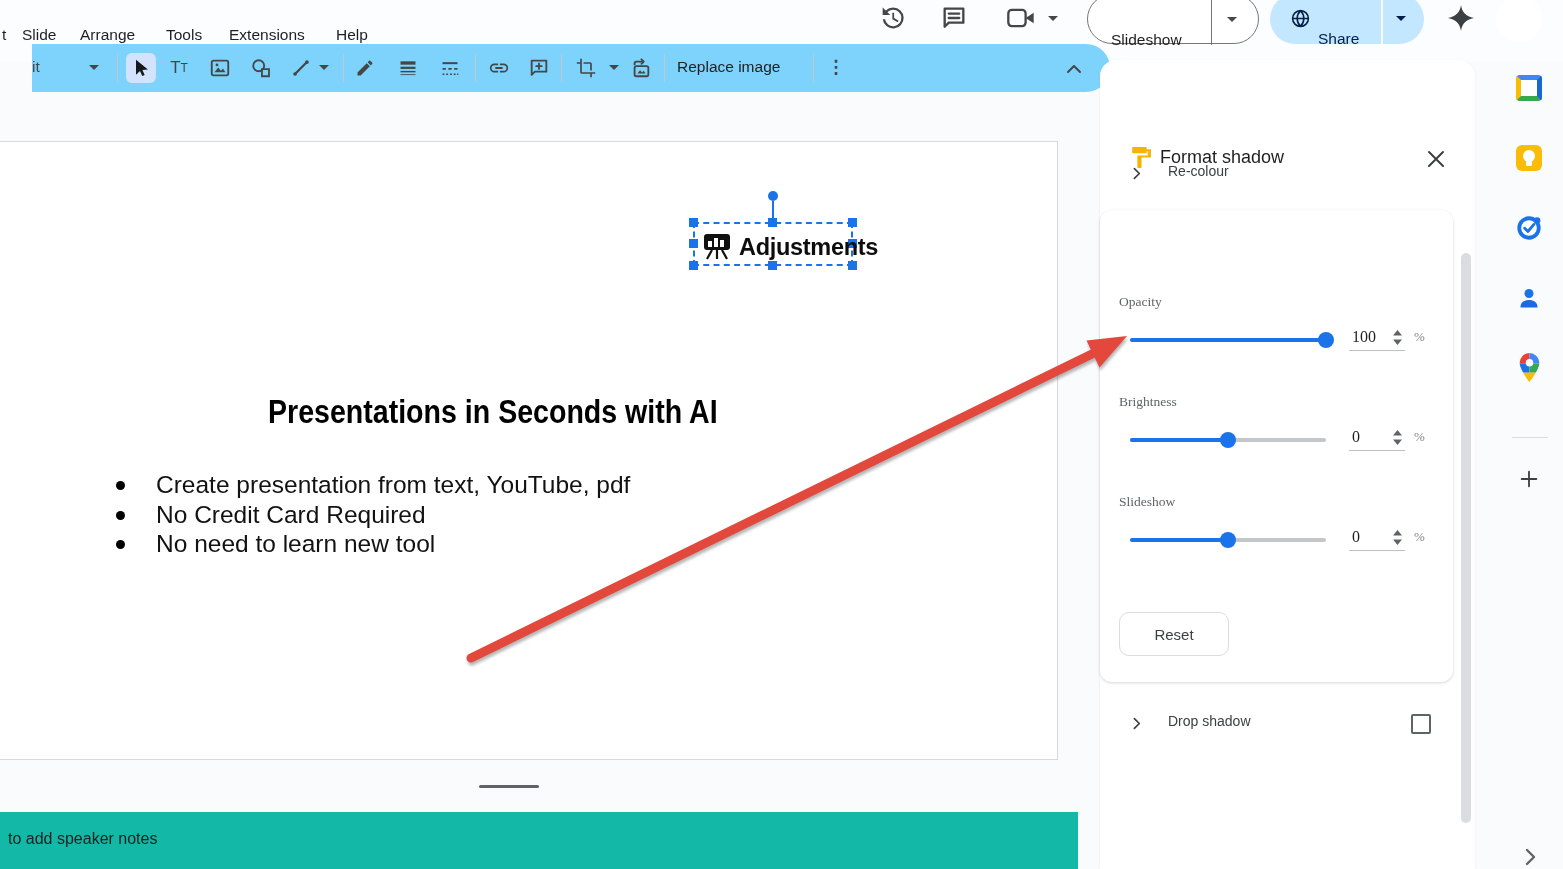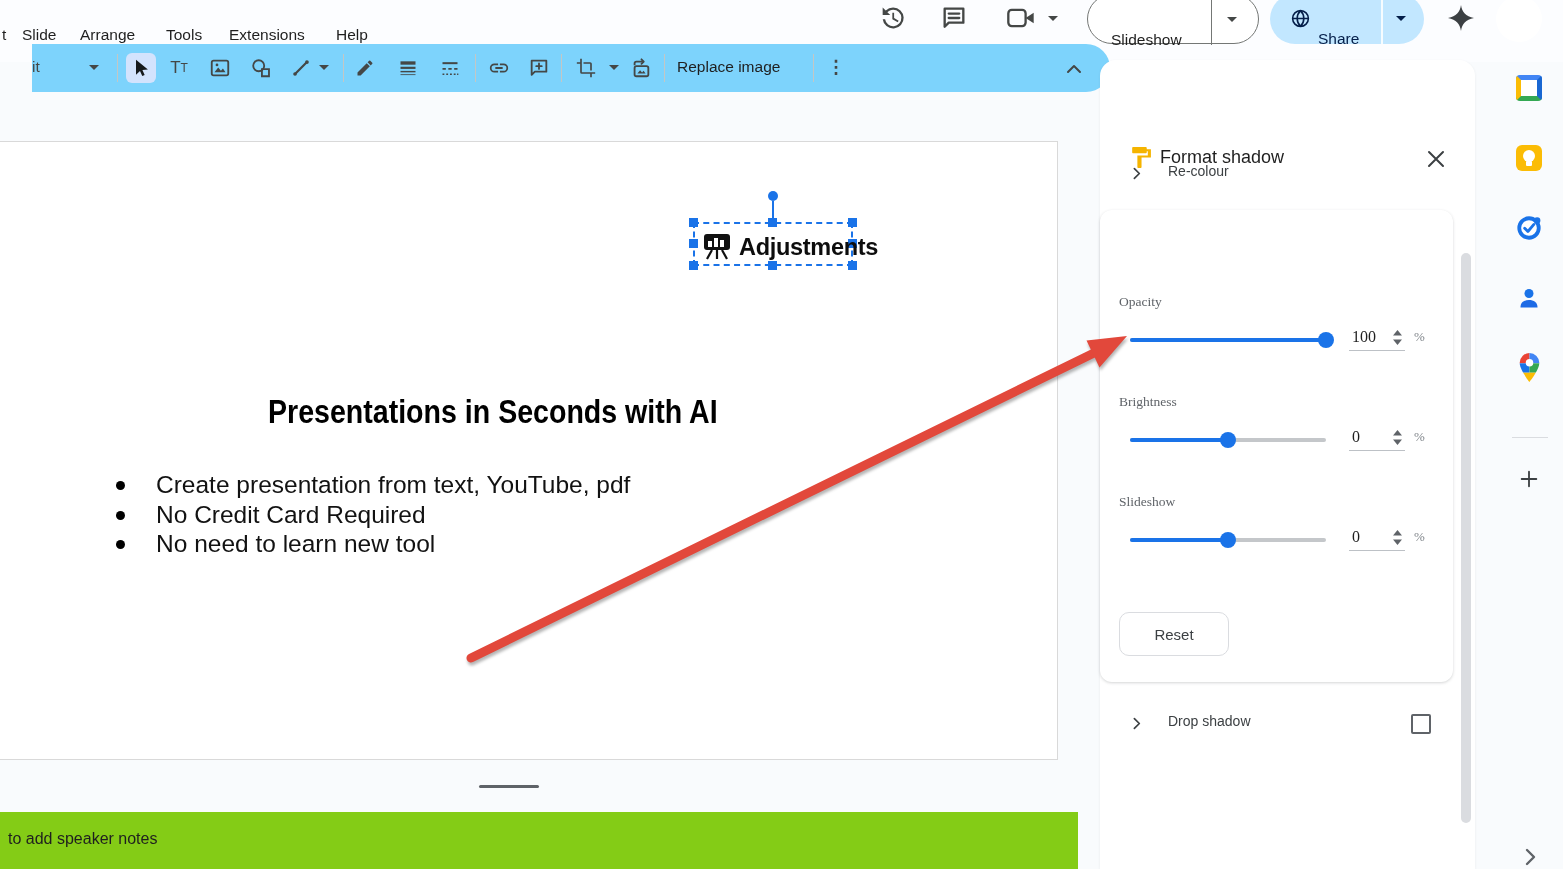--- a/index.html
+++ b/index.html
@@ -42,21 +42,21 @@
                 color:#121212; white-space:nowrap; }
   .bullets li::before { content:""; position:absolute; left:8px; top:11px; width:9px; height:9px;
                         border-radius:50%; background:#000; }
   .sel-rect { left:693px; top:222px; width:160px; height:44px; border:2px dashed #1a73e8; }
   .handle { position:absolute; width:9px; height:9px; background:#1a73e8; }
   .rot-stem { left:772px; top:201px; width:2px; height:21px; background:#1a73e8; }
   .rot-dot { left:768px; top:191px; width:10px; height:10px; border-radius:50%; background:#1a73e8; }
   .logo-text { left:739px; top:234px; font-size:23.5px; font-weight:700; color:#0d0d0d;
                letter-spacing:-.3px; white-space:nowrap; }
   .drag-handle { left:479px; top:785px; width:60px; height:3px; background:#5f6368; border-radius:2px; }
-  .notes-bar { left:0; top:812px; width:1078px; height:57px; background:#84cc16; }
+  .notes-bar { left:0; top:812px; width:1078px; height:57px; background:#14b8a6; }
   .notes-text { position:absolute; left:8px; top:18px; font-size:16px; color:#1f1f1f; }
 
   
   .panel { left:1100px; top:60px; width:375px; height:809px; background:#fff;
            border-radius:16px 16px 0 0; box-shadow:0 1px 3px rgba(60,64,67,.08); }
   .panel-title { position:absolute; left:60px; top:87px; font-size:18px; color:#1f1f1f; }
   .sec-label { position:absolute; left:68px; font-size:14px; font-weight:500; color:#3c4043; }
   .adj-card { position:absolute; left:0; top:150px; width:353px; height:472px;
               border-radius:12px; overflow:hidden; background:#fff;
               box-shadow:0 1px 3px rgba(60,64,67,.22); }

